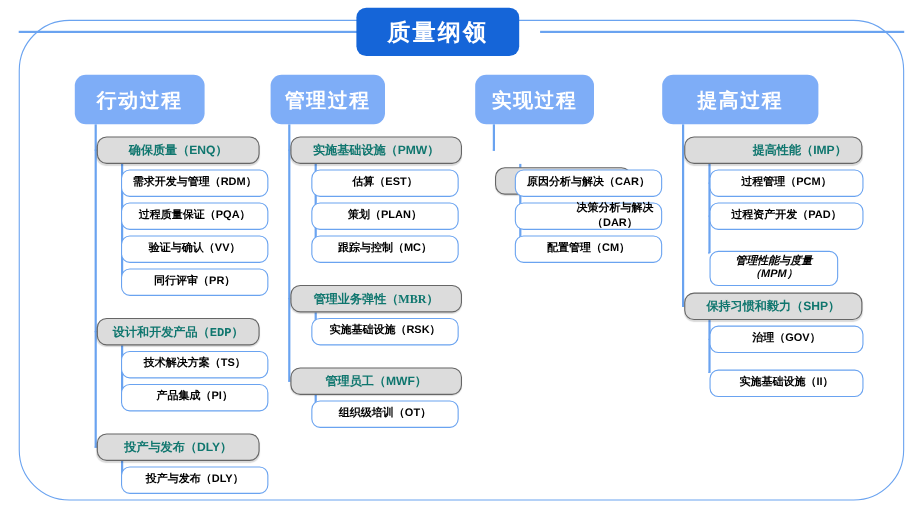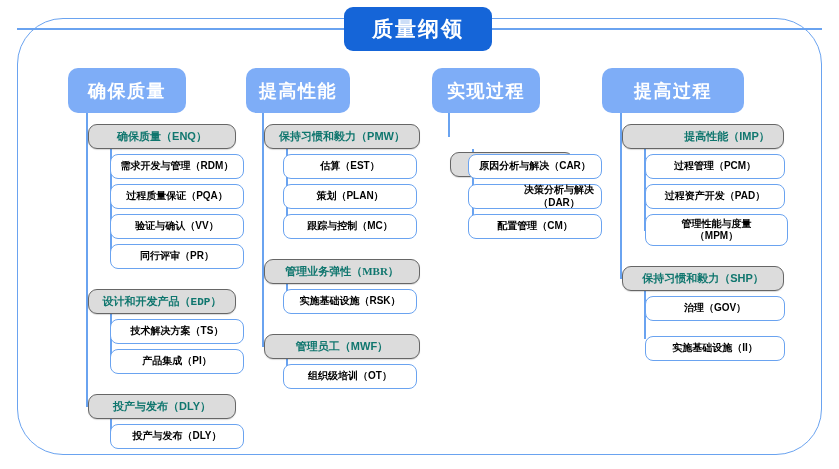--- a/index.html
+++ b/index.html
@@ -22,21 +22,21 @@
     width:805px; height:437px;
     border:1.6px solid #6aa3f0;
     border-radius:46px;
     box-sizing:border-box;
     background:transparent;
   }
 
   
   .root-title{
     position:absolute;
-    left:344px; top:7px;
+    left:324px; top:7px;
     width:148px; height:44px;
     background:#1565d8;
     border-radius:9px;
     color:#ffffff;
     font-size:21px;
     font-weight:700;
     letter-spacing:2px;
     display:flex;
     align-items:center;
     justify-content:center;
@@ -121,21 +121,21 @@
 <div id="canvas">
 
   <div class="frame"></div>
 
   <div class="title-rule left"></div>
   <div class="title-rule right"></div>
 
   <div class="root-title">质量纲领</div>
 
   <div id="layer">
-      <div class="col-head" style="left: 68px; top: 68px; width: 118px; height: 45px;">确保质量</div>
+      <div class="col-head" style="left: 68px; top: 68px; width: 118px; height: 45px;">行动过程</div>
       <div class="node-parent" style="left: 88px; top: 124px; width: 148px; height: 25px;">确保质量（ENQ）</div>
       <div class="node-child" style="left: 110px; top: 154px; width: 134px; height: 25px;">需求开发与管理（RDM）</div>
       <div class="conn h" style="left: 110px; top: 165.75px; width: 0px;"></div>
       <div class="node-child" style="left: 110px; top: 184px; width: 134px; height: 25px;">过程质量保证（PQA）</div>
       <div class="conn h" style="left: 110px; top: 195.75px; width: 0px;"></div>
       <div class="node-child" style="left: 110px; top: 214px; width: 134px; height: 25px;">验证与确认（VV）</div>
       <div class="conn h" style="left: 110px; top: 225.75px; width: 0px;"></div>
       <div class="node-child" style="left: 110px; top: 244px; width: 134px; height: 25px;">同行评审（PR）</div>
       <div class="conn h" style="left: 110px; top: 255.75px; width: 0px;"></div>
       <div class="conn v" style="left: 110px; top: 149px; height: 107.5px;"></div>
@@ -146,22 +146,22 @@
       <div class="conn h" style="left: 110px; top: 360.75px; width: 0px;"></div>
       <div class="conn v" style="left: 110px; top: 314px; height: 47.5px;"></div>
       <div class="node-parent" style="left: 88px; top: 394px; width: 148px; height: 25px;">投产与发布（DLY）</div>
       <div class="node-child" style="left: 110px; top: 424px; width: 134px; height: 25px;">投产与发布（DLY）</div>
       <div class="conn h" style="left: 110px; top: 435.75px; width: 0px;"></div>
       <div class="conn v" style="left: 110px; top: 419px; height: 17.5px;"></div>
       <div class="conn v" style="left: 86px; top: 113px; height: 293.5px;"></div>
       <div class="conn h" style="left: 86px; top: 135.75px; width: 2px;"></div>
       <div class="conn h" style="left: 86px; top: 300.75px; width: 2px;"></div>
       <div class="conn h" style="left: 86px; top: 405.75px; width: 2px;"></div>
-      <div class="col-head" style="left: 246px; top: 68px; width: 104px; height: 45px;">提高性能</div>
-      <div class="node-parent" style="left: 264px; top: 124px; width: 156px; height: 25px;">保持习惯和毅力（PMW）</div>
+      <div class="col-head" style="left: 246px; top: 68px; width: 104px; height: 45px;">管理过程</div>
+      <div class="node-parent" style="left: 264px; top: 124px; width: 156px; height: 25px;">实施基础设施（PMW）</div>
       <div class="node-child" style="left: 283px; top: 154px; width: 134px; height: 25px;">估算（EST）</div>
       <div class="conn h" style="left: 286px; top: 165.75px;"></div>
       <div class="node-child" style="left: 283px; top: 184px; width: 134px; height: 25px;">策划（PLAN）</div>
       <div class="conn h" style="left: 286px; top: 195.75px;"></div>
       <div class="node-child" style="left: 283px; top: 214px; width: 134px; height: 25px;">跟踪与控制（MC）</div>
       <div class="conn h" style="left: 286px; top: 225.75px;"></div>
       <div class="conn v" style="left: 286px; top: 149px; height: 77.5px;"></div>
       <div class="node-parent" style="left: 264px; top: 259px; width: 156px; height: 25px; font-family: Liberation Serif, serif;">管理业务弹性（MBR）</div>
       <div class="node-child" style="left: 283px; top: 289px; width: 134px; height: 25px;">实施基础设施（RSK）</div>
       <div class="conn h" style="left: 286px; top: 300.75px;"></div>
@@ -184,21 +184,21 @@
       <div class="conn h" style="left: 472px; top: 225.75px;"></div>
       <div class="conn v" style="left: 472px; top: 149px; height: 77.5px;"></div>
       <div class="conn v" style="left: 448px; top: 113px; height: 23.5px;"></div>
       <div class="conn h" style="left: 448px; top: 135.75px; width: 2px;"></div>
       <div class="col-head" style="left: 602px; top: 68px; width: 142px; height: 45px;">提高过程</div>
       <div class="node-parent" style="left: 622px; top: 124px; width: 162px; height: 25px; padding-left: 48px;">提高性能（IMP）</div>
       <div class="node-child" style="left: 645px; top: 154px; width: 140px; height: 25px;">过程管理（PCM）</div>
       <div class="conn h" style="left: 644px; top: 165.75px; width: 1px;"></div>
       <div class="node-child" style="left: 645px; top: 184px; width: 140px; height: 25px;">过程资产开发（PAD）</div>
       <div class="conn h" style="left: 644px; top: 195.75px; width: 1px;"></div>
-      <div class="node-child" style="left: 645px; top: 214px; width: 143px; height: 32px;">管理性能与度量<br>（MPM）</div>
+      <div class="node-child" style="left: 645px; top: 228px; width: 117px; height: 32px; font-style: italic;">管理性能与度量<br>（MPM）</div>
       <div class="conn h" style="left: 644px; top: 229.25px; width: 1px;"></div>
       <div class="conn v" style="left: 644px; top: 149px; height: 81px;"></div>
       <div class="node-parent" style="left: 622px; top: 266px; width: 162px; height: 25px;">保持习惯和毅力（SHP）</div>
       <div class="node-child" style="left: 645px; top: 296px; width: 140px; height: 25px;">治理（GOV）</div>
       <div class="conn h" style="left: 644px; top: 307.75px; width: 1px;"></div>
       <div class="node-child" style="left: 645px; top: 320px; width: 140px; height: 25px; margin-top: 16px;">实施基础设施（II）</div>
       <div class="conn h" style="left: 644px; top: 337.75px; width: 1px;"></div>
       <div class="conn v" style="left: 644px; top: 291px; height: 47.5px;"></div>
       <div class="conn v" style="left: 620px; top: 113px; height: 165.5px;"></div>
       <div class="conn h" style="left: 620px; top: 135.75px; width: 2px;"></div>

